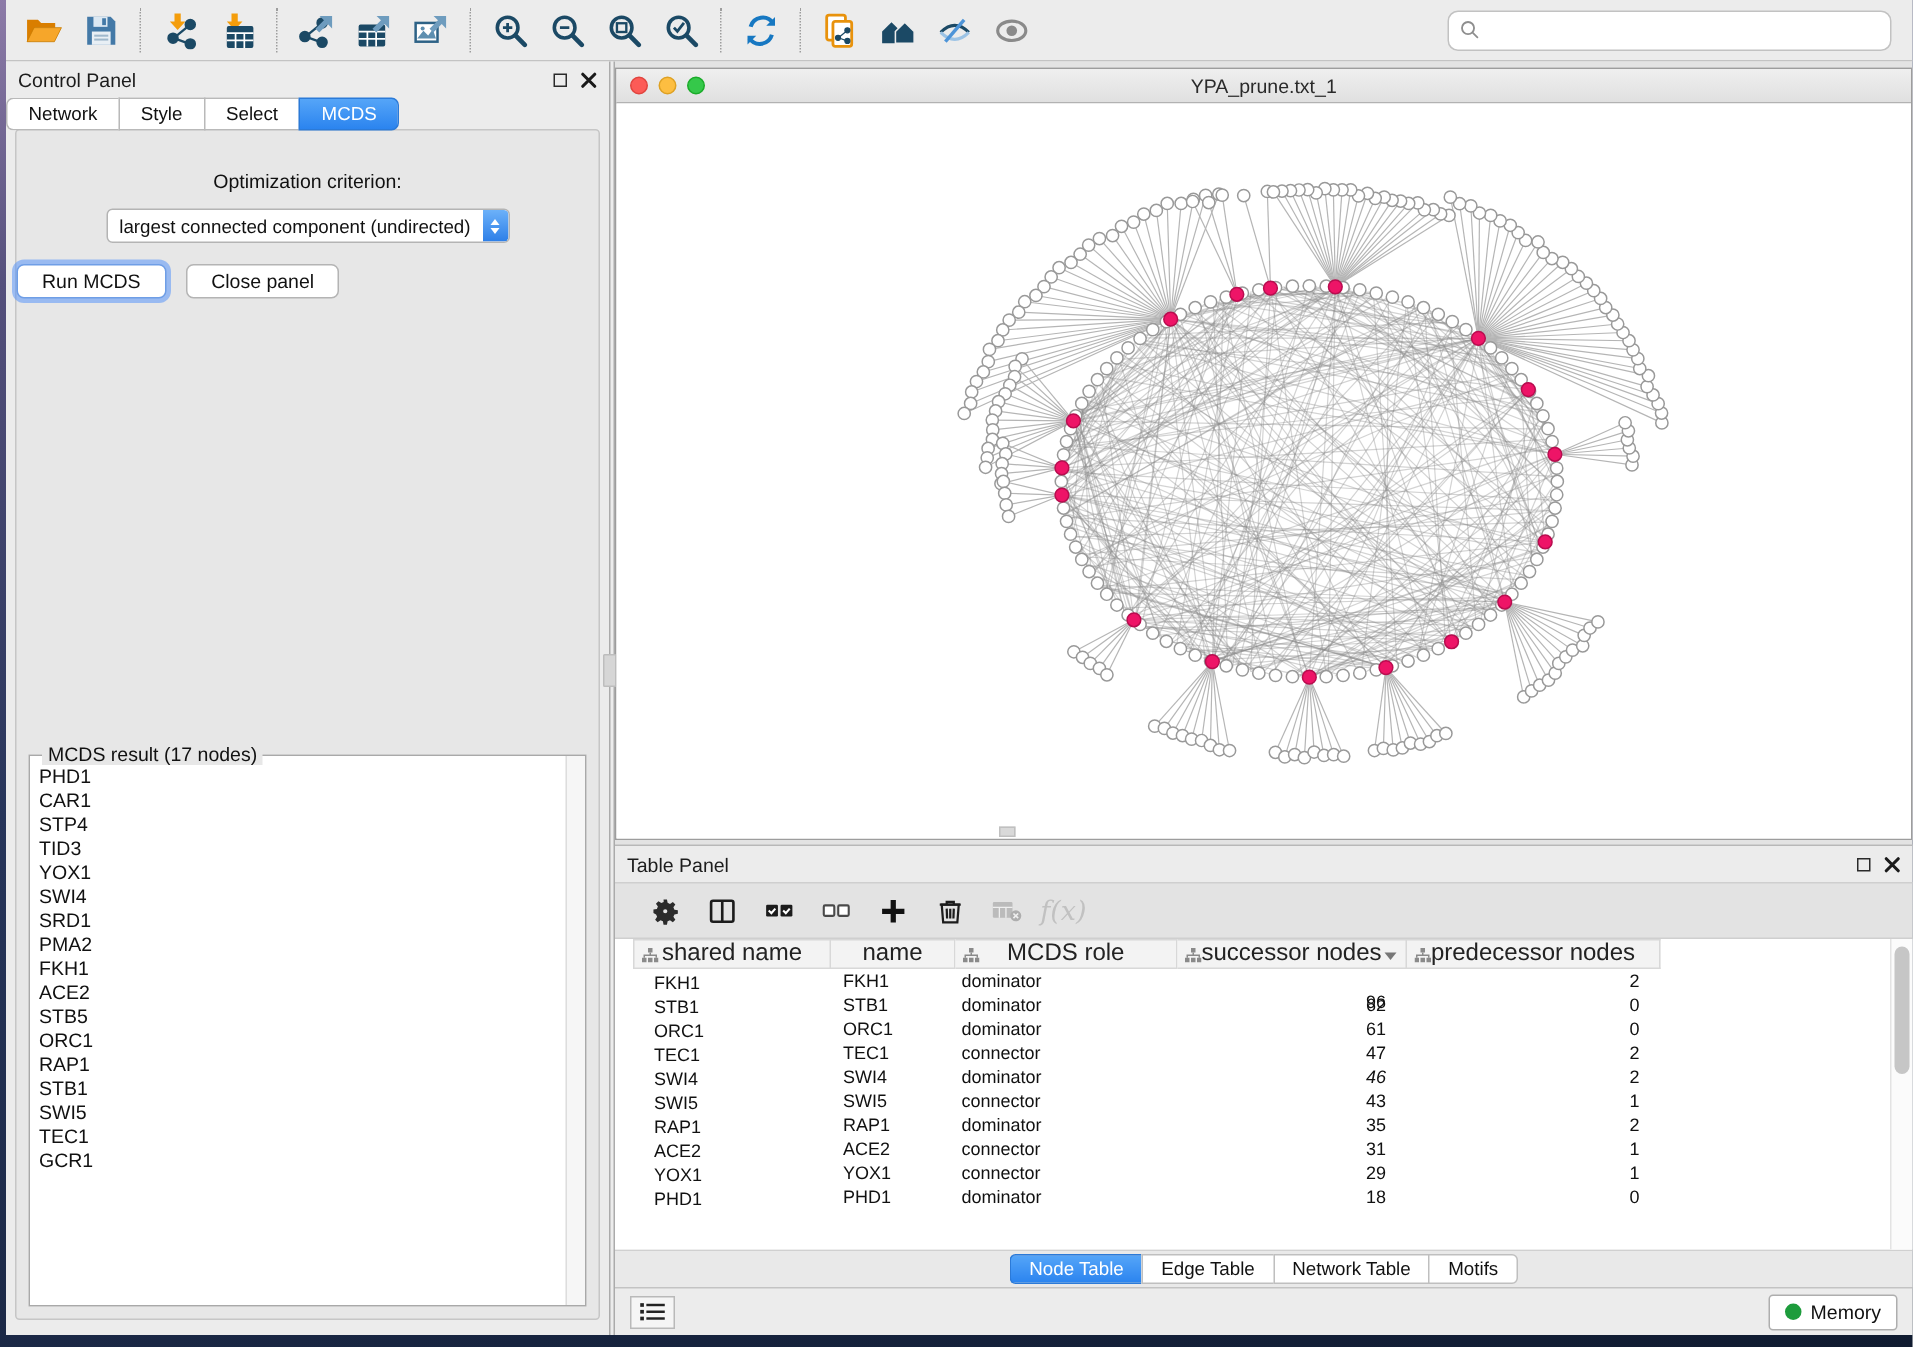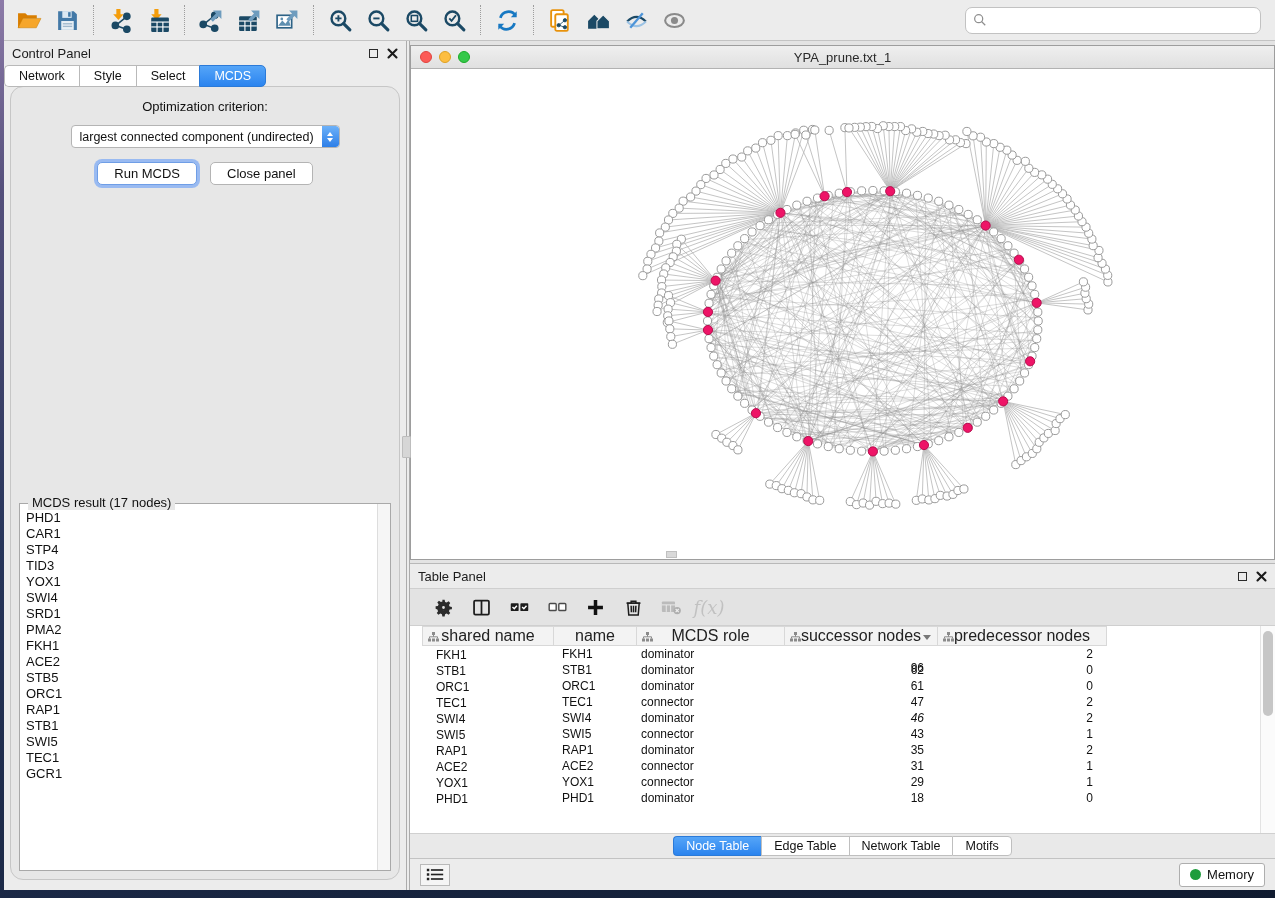--- a/index.html
+++ b/index.html
@@ -27,29 +27,29 @@
   .panel-head .phicons { margin-left:auto; display:flex; align-items:center; gap:9px; }
   .float-ico { width:9px; height:9px; border:1.5px solid #2a2a2a; display:inline-block; }
   .close-ico svg { width:11px; height:11px; display:block; }
 
   .tabsrow { display:flex; justify-content:flex-start; flex:0 0 auto; position:relative; z-index:2; margin-bottom:-1px; }
   .tab { height:22px; padding:0 14px; background:#fff; border:1px solid #b9b9b9; border-right:none; font-size:12.5px; display:flex; align-items:center; color:#111; cursor:pointer; }
   .tab:first-child { border-radius:5px 0 0 5px; }
   .tab:last-child { border-radius:0 5px 5px 0; border-right:1px solid #b9b9b9; }
   .tab.active { background:linear-gradient(#55a5f8,#2b84ef); color:#fff; border-color:#2b7ad8; }
 
-  .cp-content { flex:1; margin:0 6px 10px 6px; background:#e7e7e7; border:1px solid #c6c6c6; border-radius:13px; display:flex; flex-direction:column; padding-top:12px; min-height:0; }
+  .cp-content { flex:1; margin:0 6px 10px 6px; background:#e7e7e7; border:1px solid #c6c6c6; border-radius:3px; display:flex; flex-direction:column; padding-top:26px; min-height:0; }
   .opt-label { text-align:center; font-size:13px; color:#111; }
   .selectrow { display:flex; justify-content:center; margin-top:11px; }
   .mac-select { width:269px; height:23px; background:#fff; border:1px solid #b4b4b4; border-radius:4px; display:flex; align-items:center; cursor:pointer; overflow:hidden; }
   .mac-select .selval { flex:1; font-size:12.5px; padding:0 8px; color:#111; white-space:nowrap; }
   .stepper { width:19px; height:100%; background:linear-gradient(#6cb1f9,#2d7fe8); border-radius:0 3px 3px 0; display:flex; flex-direction:column; align-items:center; justify-content:center; gap:2px; }
   .stepper .up { width:0;height:0;border-left:3.5px solid transparent;border-right:3.5px solid transparent;border-bottom:4.5px solid #fff; }
   .stepper .dn { width:0;height:0;border-left:3.5px solid transparent;border-right:3.5px solid transparent;border-top:4.5px solid #fff; }
-  .btnrow { display:flex; justify-content:center; gap:13px; margin-top:14px; }
+  .btnrow { display:flex; gap:13px; margin-top:14px; }
   .mac-btn { height:23px; padding:0 16px; background:#fff; border:1px solid #b4b4b4; border-radius:5px; font-size:13px; color:#111; cursor:pointer; }
   .mac-btn.focused { box-shadow:0 0 0 3px rgba(90,150,250,.55); border-color:#6f9ee6; }
   .cp-spacer { flex:1; }
   .groupbox { height:368px; margin:0 8px 8px 8px; border:1px solid #a9a9a9; position:relative; background:#fff; flex:0 0 auto; display:flex; }
   .groupbox .legend { position:absolute; top:-9px; left:8px; background:#e7e7e7; padding:0 4px; font-size:13px; color:#111; }
   .mcds-list { flex:1; overflow:hidden; padding:6px 0 0 6px; }
   .mcds-list .li { font-size:13px; line-height:16px; color:#111; }
   .mcds-scroll { width:13px; background:#f6f6f6; border-left:1px solid #ddd; flex:0 0 auto; }
 
   .vdivider { width:4px; background:#ececec; border-left:1px solid #ababab; border-right:1px solid #ababab; position:relative; flex:0 0 auto; }

